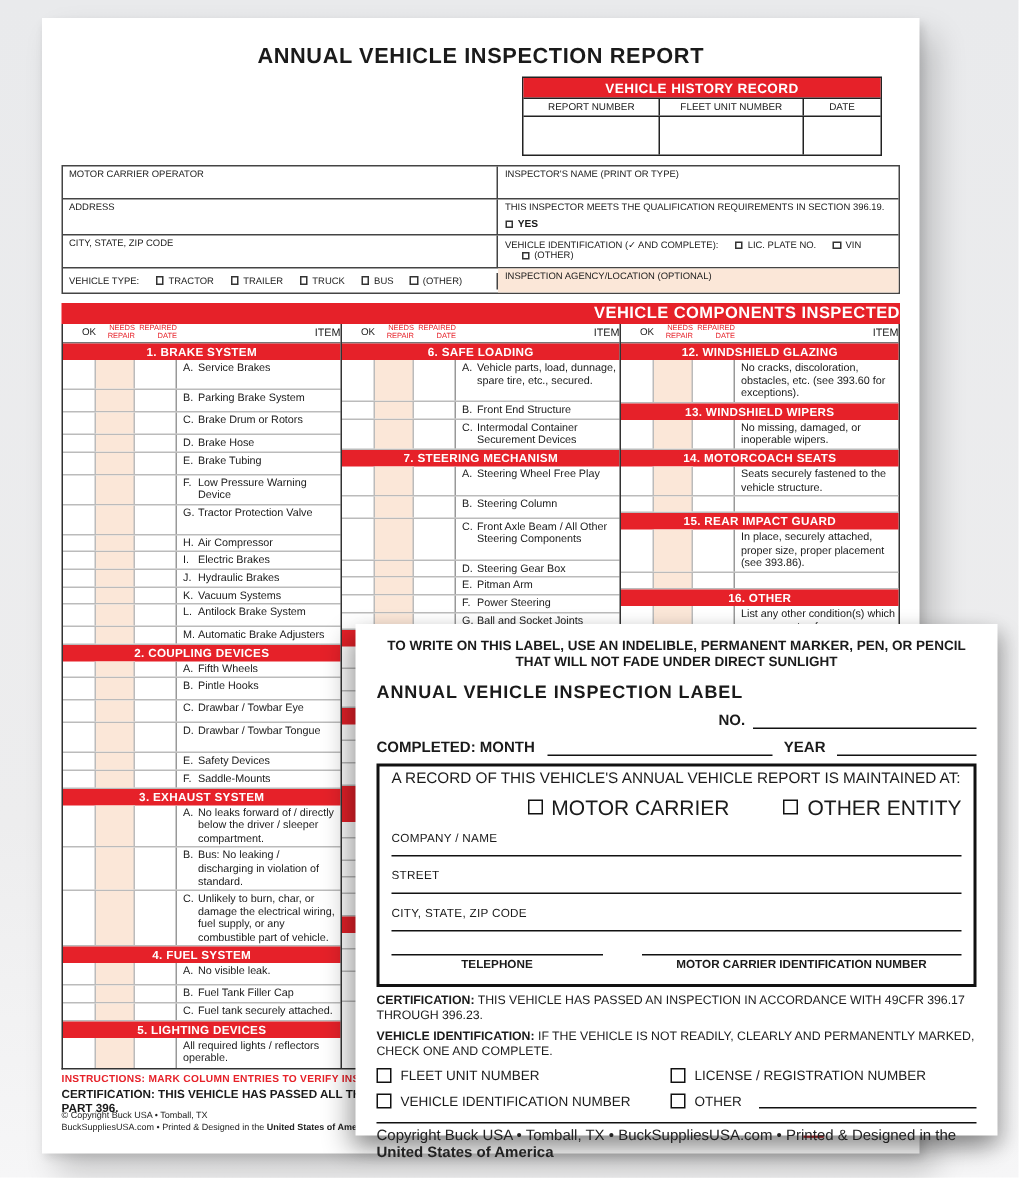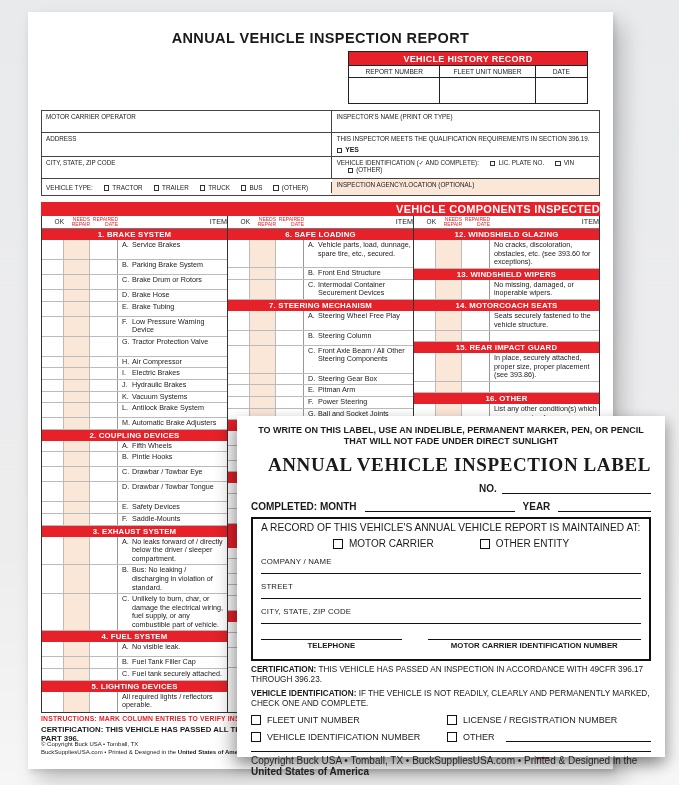--- a/index.html
+++ b/index.html
@@ -70,29 +70,29 @@
   .copyright b { font-weight:bold; }
   .original { position:absolute; left:0; right:0; top:4px; text-align:center; color:var(--red); font-weight:bold; font-size:11.5px; letter-spacing:.5px; }
   .logo { position:absolute; right:48px; top:-6px; }
   
   .card {
     position:absolute; left:237px; top:416px; width:428px; height:341px;
     background:#fff; padding:9px 14px 6px;
     box-shadow:-6px 8px 16px rgba(0,0,0,.30), 4px 6px 12px rgba(0,0,0,.22);
   }
   .card-instr { text-align:center; font-weight:bold; font-size:9px; line-height:11px; }
-  .card-title { text-align:right; font-weight:bold; font-size:19px; letter-spacing:.6px; margin-top:7px;font-family:Liberation Serif, serif; }
+  .card-title { text-align:left; font-weight:bold; font-size:12px; letter-spacing:.6px; margin-top:7px; }
   .no-row { display:flex; align-items:flex-end; margin-top:7px; padding-left:57%; font-weight:bold; font-size:10px; }
   .uline { flex:1; border-bottom:1px solid #111; margin-left:5px; height:10px; }
   .completed-row { display:flex; align-items:flex-end; margin-top:7px; font-weight:bold; font-size:10px; }
   .completed-row .u1 { flex:0 0 150px; border-bottom:1px solid #111; margin:0 8px; height:10px; }
   .completed-row .u2 { flex:1; border-bottom:1px solid #111; margin-left:8px; height:10px; }
   .record-box { border:2px solid #111; margin-top:5px; padding:3px 8px 9px; }
   .record-title { text-align:left; font-size:10.2px; }
-  .record-checks { display:flex; justify-content:center; gap:46px; margin-top:5px; font-size:10px; align-items:center; }
+  .record-checks { display:flex; justify-content:flex-end; gap:36px; margin-top:5px; font-size:14px; align-items:center; }
   .rc { display:flex; align-items:center; gap:6px; }
   .cb2 { display:inline-block; width:10px; height:10px; border:1.3px solid #111; background:#fff; flex:none; }
   .field { margin-top:8px; font-weight:normal; font-size:7.8px; border-bottom:1px solid #111; padding-bottom:7px; letter-spacing:.2px; }
   .tel-row { display:flex; gap:26px; margin-top:15px; }
   .tel-col { border-top:1px solid #111; text-align:center; font-weight:bold; font-size:7.8px; padding-top:1px; }
   .tel-col.t1 { flex:0 0 37%; } .tel-col.t2 { flex:1; }
   .card-para { font-size:8.2px; line-height:10px; margin-top:4px; }
   .card-para b { font-weight:bold; }
   .card-checks { display:grid; grid-template-columns:47% 1fr; gap:7px 8px; margin-top:6px; font-size:9px; }
   .card-check { display:flex; align-items:center; gap:6px; }

